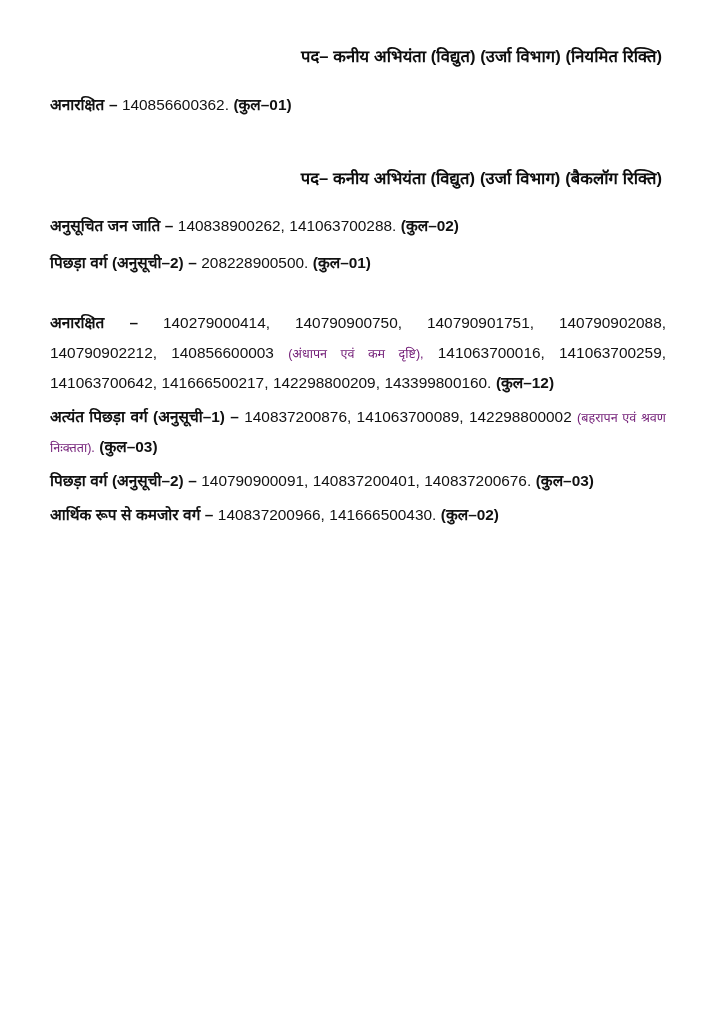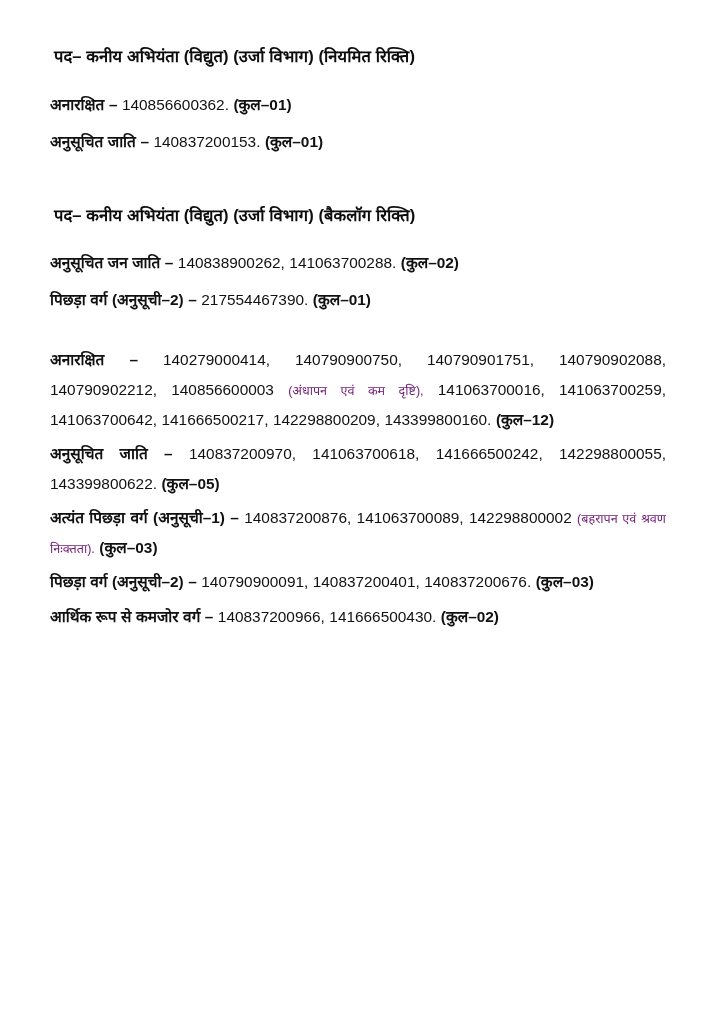--- a/index.html
+++ b/index.html
@@ -19,21 +19,21 @@
     box-sizing: border-box;
     width: 716px;
     height: 1024px;
     padding: 44px 50px 10px 50px;
     background: #ffffff;
   }
   .section {
     margin: 0;
   }
   .section-heading {
-    text-align: left;
+    text-align: right;
     font-size: 16.5px;
     font-weight: 700;
     line-height: 1.55;
     letter-spacing: 0.1px;
     color: #0d0d0d;
     margin: 0 0 20px 0;
     padding: 0 4px;
   }
   .heading-narrow {
     padding: 0 28px;
@@ -77,68 +77,56 @@
     <div class="section-heading">पद– कनीय अभियंता (विद्युत) (उर्जा विभाग) (नियमित रिक्ति)</div>
 
     <p class="entry">
       <span class="cat">अनारक्षित</span>
       <span class="cat">–</span>
       <span class="nums">140856600362.</span>
       <span class="total">(कुल–01)</span>
     </p>
 
 
-    <p class="entry">
-      <span class="cat">अनुसूचित जाति</span>
-      <span class="cat">–</span>
-      <span class="nums">140837200153.</span>
-      <span class="total">(कुल–01)</span>
-    </p>
   </div>
 
   <div class="gap-lg"></div>
 
   <div class="section">
     <div class="section-heading">पद– कनीय अभियंता (विद्युत) (उर्जा विभाग) (बैकलॉग रिक्ति)</div>
 
     <p class="entry">
       <span class="cat">अनुसूचित जन जाति</span>
       <span class="cat">–</span>
       <span class="nums">140838900262, 141063700288.</span>
       <span class="total">(कुल–02)</span>
     </p>
 
     <p class="entry">
       <span class="cat">पिछड़ा वर्ग (अनुसूची–2)</span>
       <span class="cat">–</span>
-      <span class="nums">217554467390.</span>
+      <span class="nums">208228900500.</span>
       <span class="total">(कुल–01)</span>
     </p>
   </div>
 
   <div class="gap-md"></div>
 
   <div class="section sec3">
 
     <p class="entry">
       <span class="cat">अनारक्षित</span>
       <span class="cat">–</span>
       <span class="nums">140279000414, 140790900750, 140790901751, 140790902088, 140790902212, 140856600003</span>
       <span class="note">(अंधापन एवं कम दृष्टि),</span>
       <span class="nums">141063700016, 141063700259, 141063700642, 141666500217, 142298800209, 143399800160.</span>
       <span class="total">(कुल–12)</span>
     </p>
 
 
-    <p class="entry">
-      <span class="cat">अनुसूचित जाति</span>
-      <span class="cat">–</span>
-      <span class="nums">140837200970, 141063700618, 141666500242, 142298800055, 143399800622.</span>
-      <span class="total">(कुल–05)</span>
-    </p>
 
     <p class="entry">
       <span class="cat">अत्यंत पिछड़ा वर्ग (अनुसूची–1)</span>
       <span class="cat">–</span>
       <span class="nums">140837200876, 141063700089, 142298800002</span>
       <span class="note">(बहरापन एवं श्रवण निःक्तता).</span>
       <span class="total">(कुल–03)</span>
     </p>
 
     <p class="entry">

